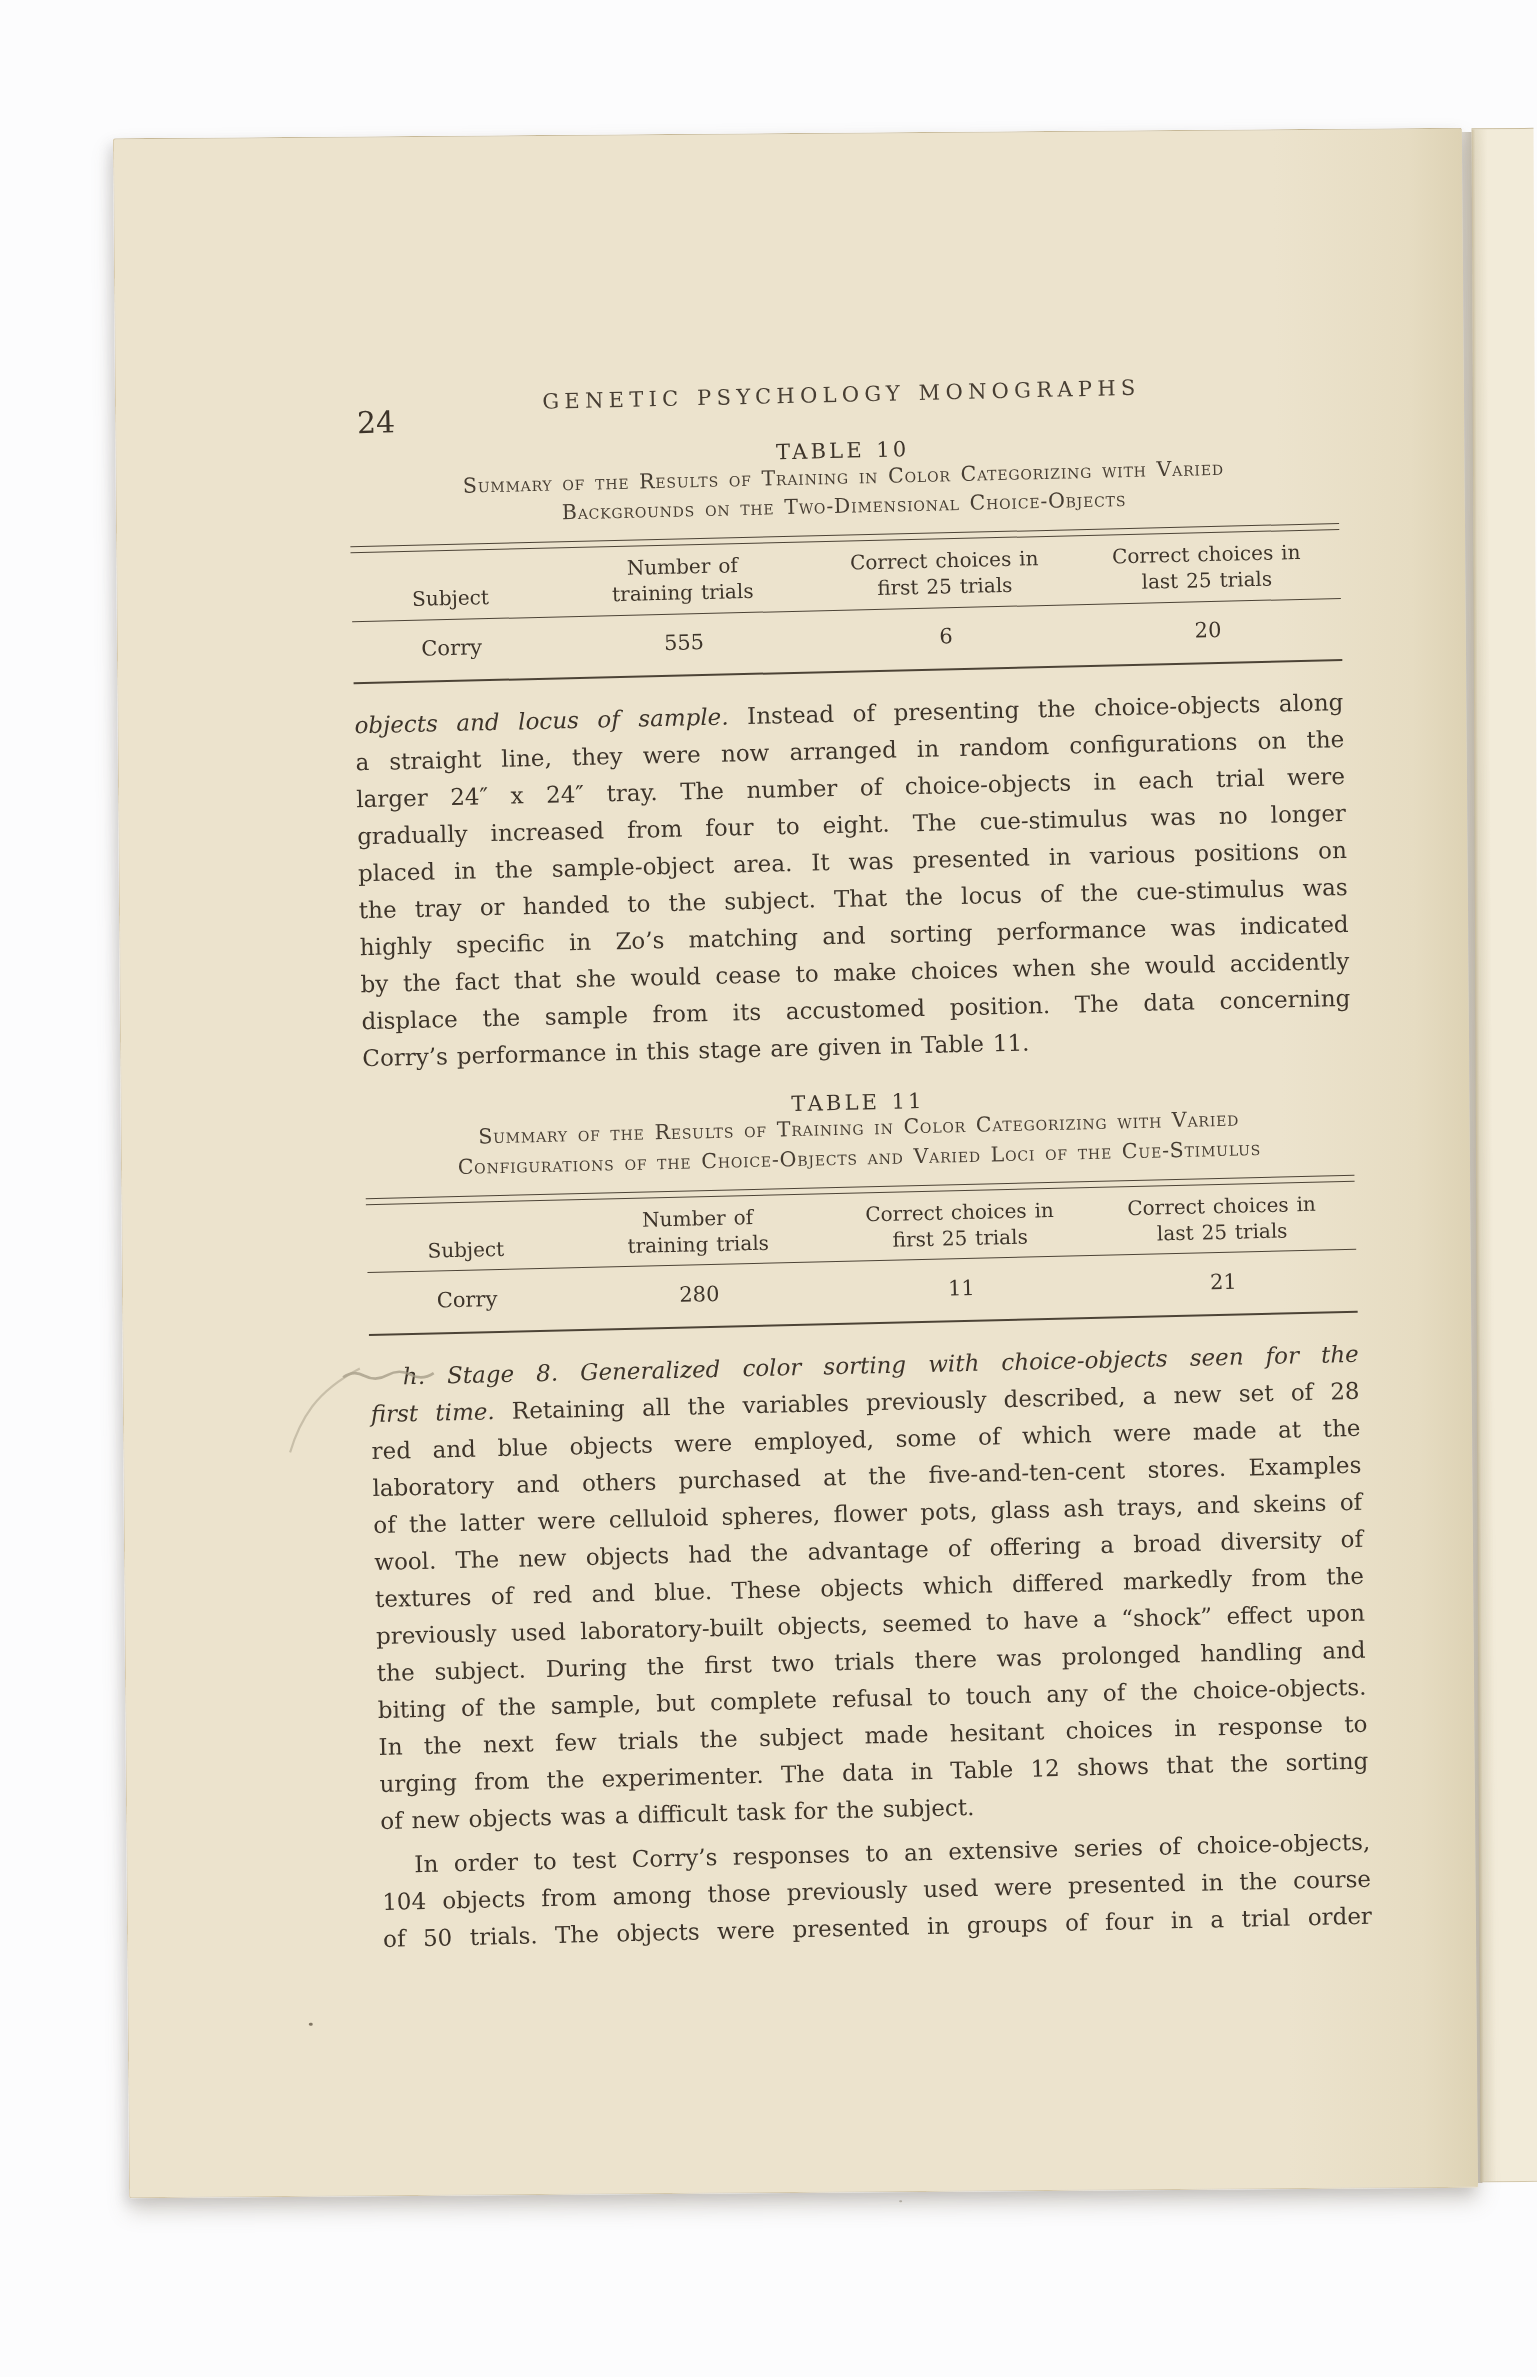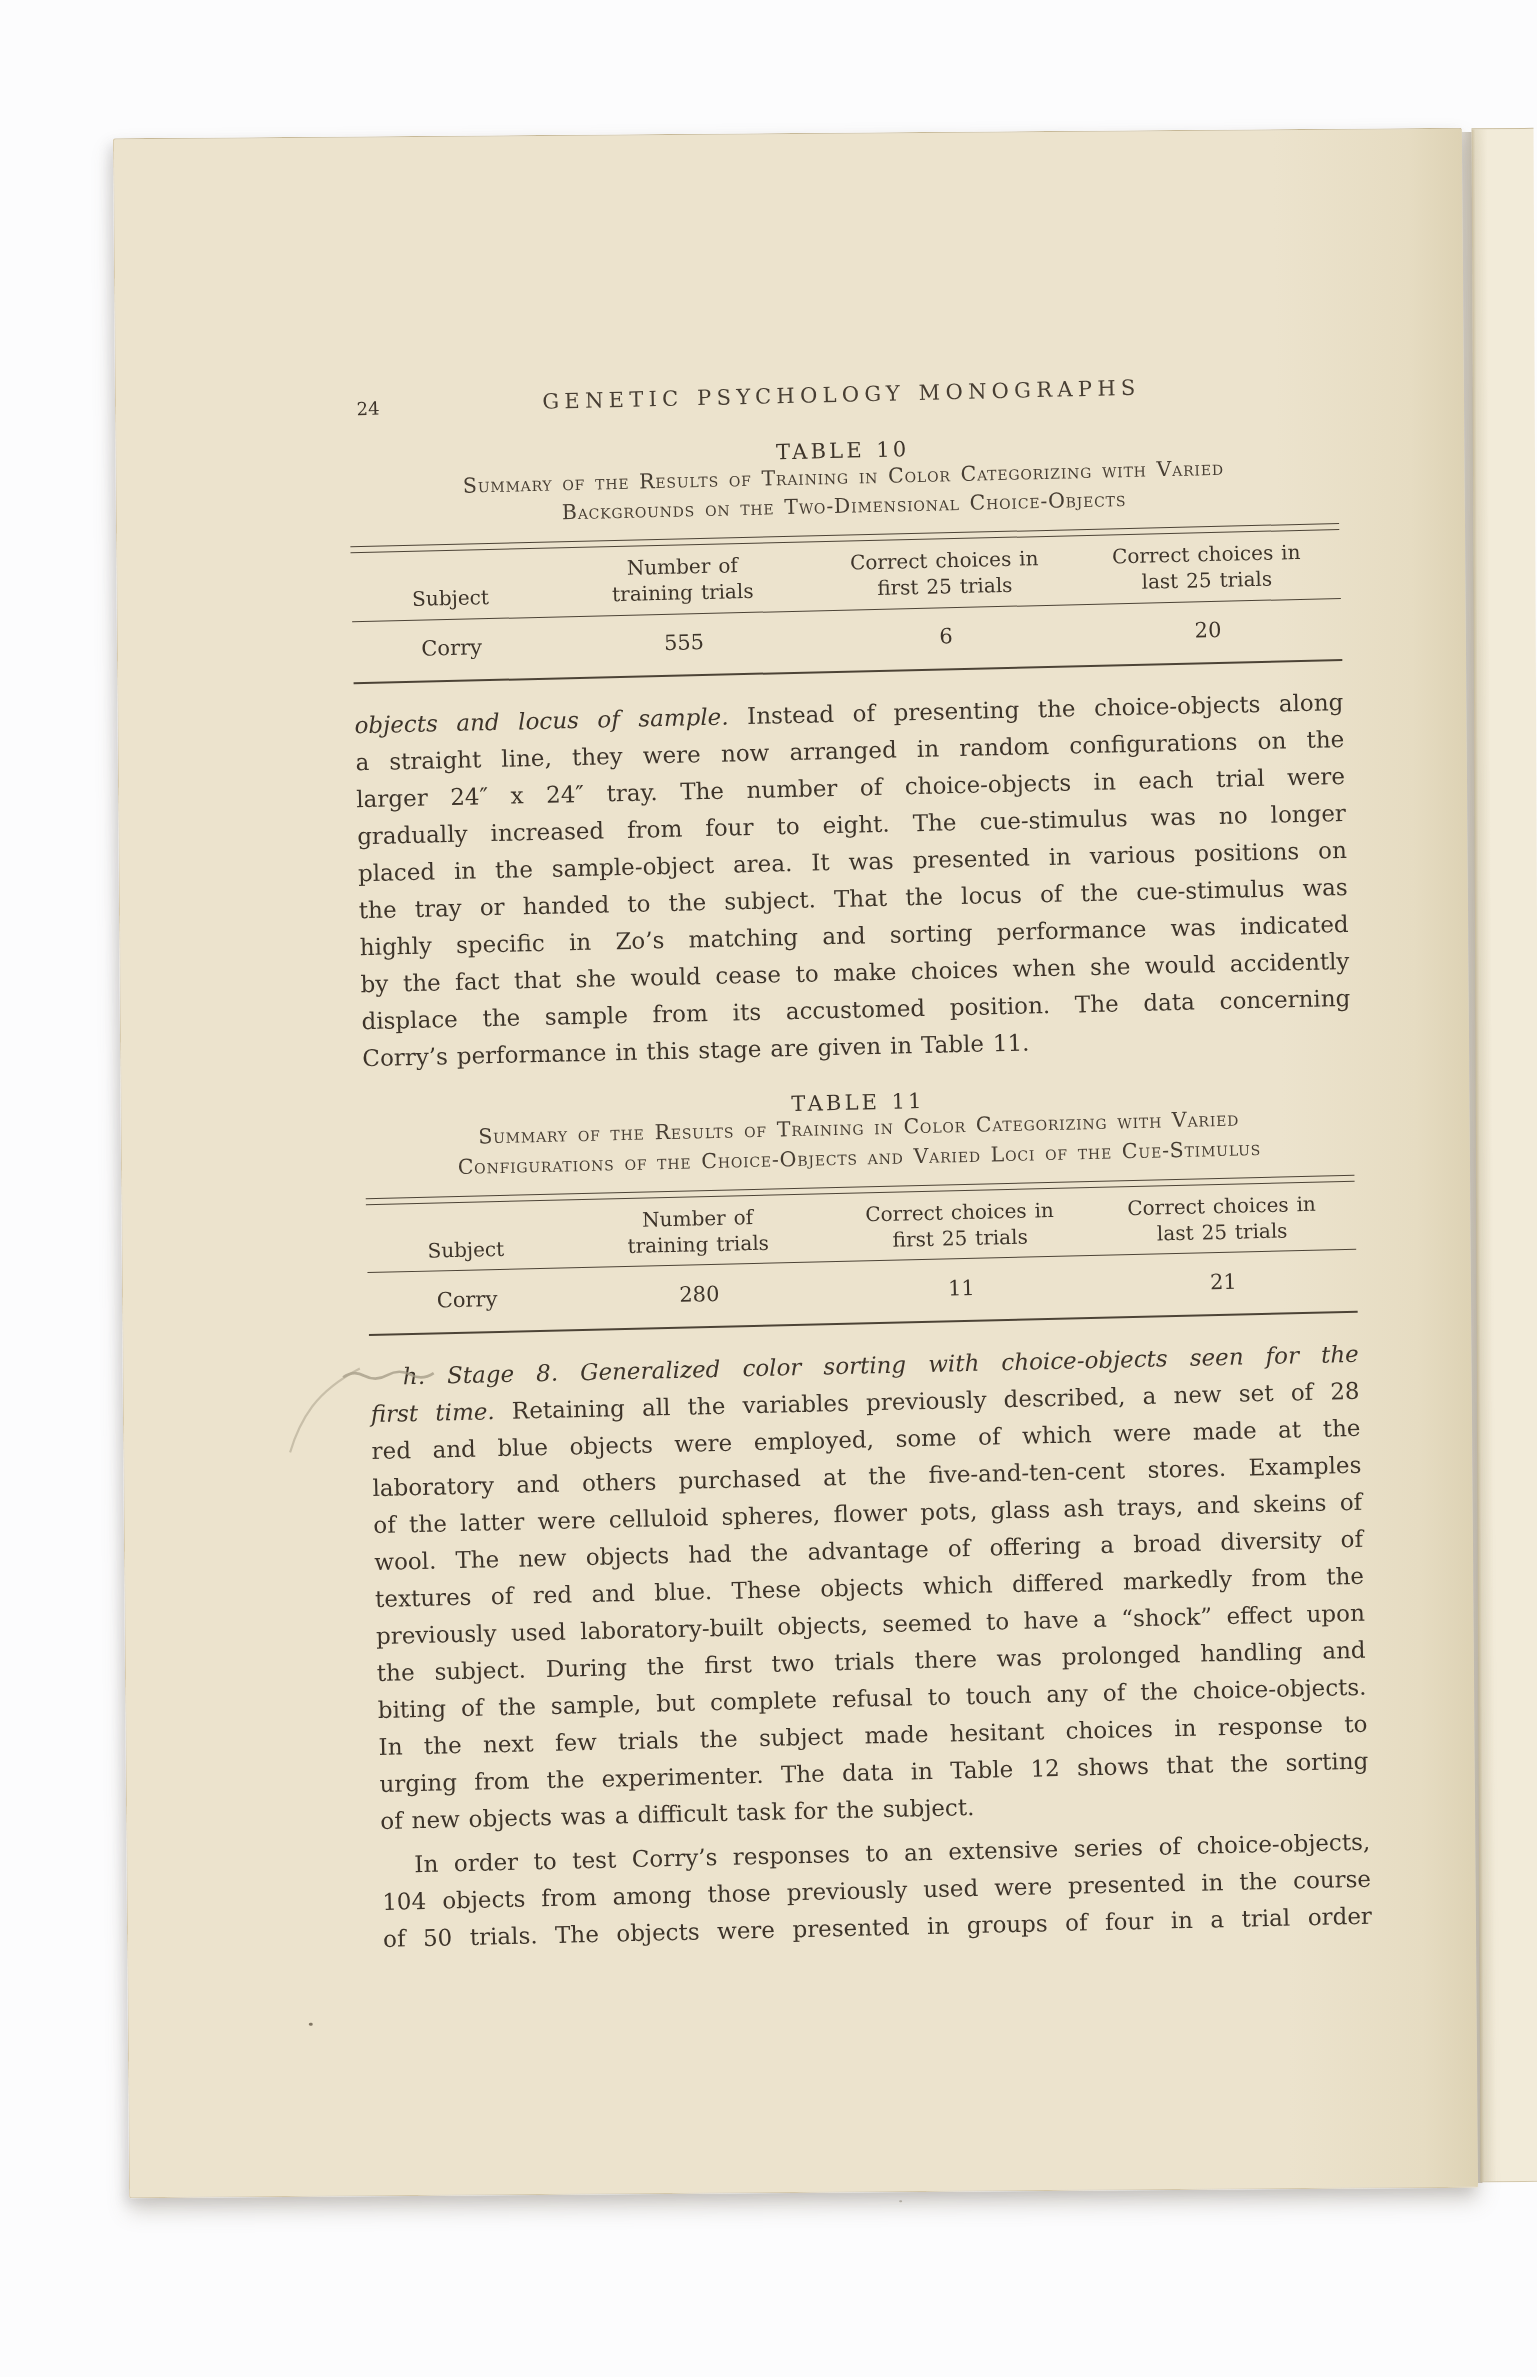--- a/index.html
+++ b/index.html
@@ -52,21 +52,21 @@
   .content{
     position:absolute;left:243px;top:243px;width:989px;
     transform:rotate(-0.9deg);
     transform-origin:center center;
     font-size:23px;line-height:37px;
     word-spacing:1.6px;
     color:var(--ink);
   }
 
   .pghead{position:relative;height:37px;margin-bottom:19px;}
-  .pgnum{position:absolute;left:9.5px;top:2px;font-size:18px;}
+  .pgnum{position:absolute;left:9.5px;top:16px;font-size:30px;}
   .runhead{
     text-align:center;font-size:21px;letter-spacing:5.3px;
     color:var(--faded);
   }
 
   .tlabel{text-align:center;font-size:21px;letter-spacing:3.2px;height:29.5px;}
   .tcap{
     text-align:center;font-variant:small-caps;font-size:20.5px;line-height:29.5px;
     letter-spacing:0.8px;word-spacing:2.6px;color:var(--faded);
   }

